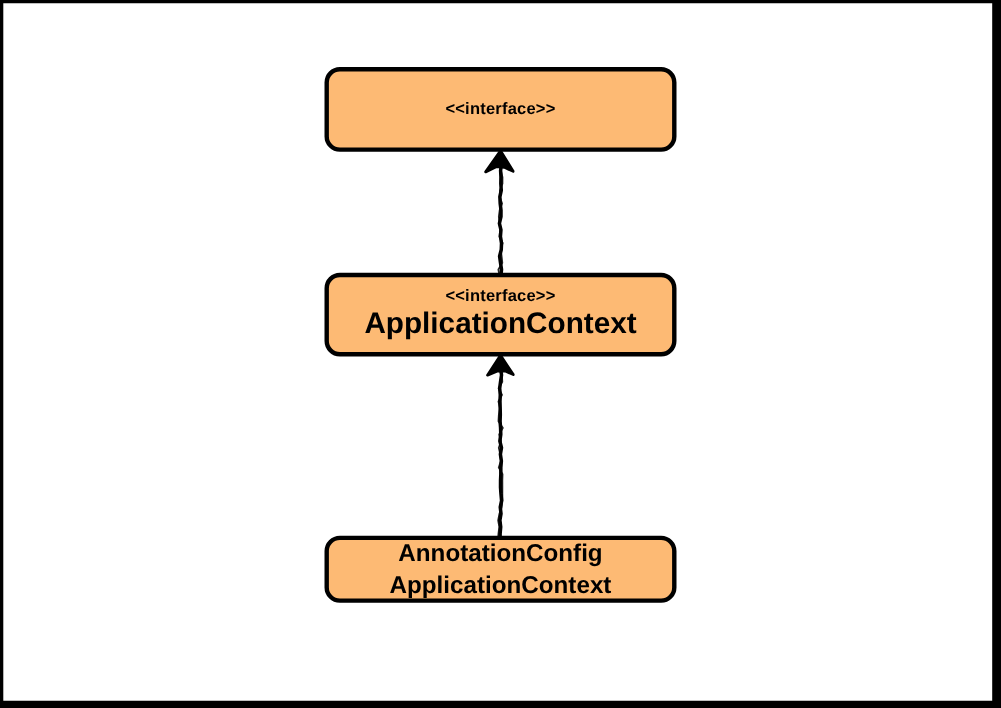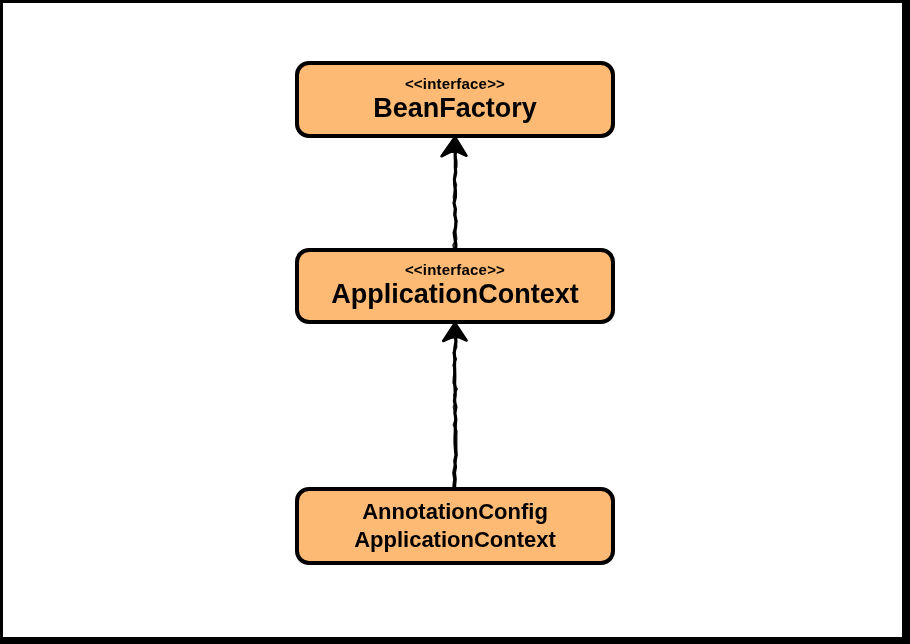--- a/index.html
+++ b/index.html
@@ -27,21 +27,21 @@
     border-radius: 14px;
     display: flex;
     flex-direction: column;
     align-items: center;
     justify-content: center;
     text-align: center;
     z-index: 2;
   }
   #node-bean-factory        { left: 292px; top: 58px;  width: 320px; height: 77px; }
   #node-application-context { left: 292px; top: 245px; width: 320px; height: 76px; }
-  #node-annotation-config   { left: 292px; top: 484px; width: 320px; height: 78px; }
+  #node-annotation-config   { left: 292px; top: 484px; width: 320px; height: 61px; }
   .stereotype {
     font-size: 15px;
     font-weight: bold;
     color: #000000;
     letter-spacing: 0.2px;
     line-height: 1.2;
   }
   .class-name {
     font-size: 27px;
     font-weight: bold;
@@ -76,21 +76,20 @@
       </g>
       <g>
         <path d="M 452 320 L 440.1818900698246 338.0264035419218 L 448.8428860534182 334.3858998000556 L 455.8179395346986 334.10975967911526 L 463.59639033539986 337.5323670650983 Z" fill="#000000" stroke="#000000" stroke-width="2.5" stroke-linejoin="round"></path>
         <path d="M 452.36172627865415 334 L 452.93356534067243 338 L 452.0326806813165 344 L 451.2642108863984 350 L 451.7923676983883 356 L 451.5239068129211 362 L 451.7018047653147 368 L 451.83269064423285 374 L 451.6316576219777 380 L 452.06965257905875 386 L 452.25089624009604 392 L 451.41310729389687 398 L 452.8942885250758 404 L 451.90724094873633 410 L 452.7986254112323 416 L 452.2972865811536 422 L 452.29556944938173 428 L 452.03573575827096 434 L 452.01088925977746 440 L 452.4157890795338 446 L 452.96705972443664 452 L 451.77278860652484 458 L 452.45810986289666 464 L 451.4524657042476 470 L 452.19109128894803 476 L 451.6712933491782 482 L 451.6273196376522 486" fill="none" stroke="#000000" stroke-width="3.2" stroke-linecap="round" stroke-linejoin="round" opacity="1"></path>
         <path d="M 451.52230004003377 334 L 453.2967728478353 338 L 453.6612535684655 344 L 450.2887251992192 350 L 453.40442327670957 356 L 450.14201165807526 362 L 451.58993727108 368 L 450.47571504073017 374 L 450.14268955213146 380 L 454.18330267294465 386 L 450.76802418053524 392 L 452.5824022557504 398 L 450.434712397789 404 L 451.8112696394377 410 L 452.4088300290559 416 L 450.4062983418844 422 L 453.85623205139126 428 L 453.69208773295026 434 L 453.71852769512617 440 L 453.69497198513477 446 L 453.794154159722 452 L 453.1489624474891 458 L 451.01185494978535 464 L 449.846141042023 470 L 450.8924932810909 476 L 450.134575294114 482 L 449.8069681737604 486" fill="none" stroke="#000000" stroke-width="1.6" stroke-linecap="round" stroke-linejoin="round" opacity="0.85"></path>
       </g>
     </svg>
 
   <div class="node" id="node-bean-factory">
     <div class="stereotype">&lt;&lt;interface&gt;&gt;</div>
-    <div class="class-name">BeanFactory</div>
   </div>
 
   <div class="node" id="node-application-context">
     <div class="stereotype">&lt;&lt;interface&gt;&gt;</div>
     <div class="class-name">ApplicationContext</div>
   </div>
 
   <div class="node" id="node-annotation-config">
     <div class="class-name two-line">AnnotationConfig
 ApplicationContext</div>

